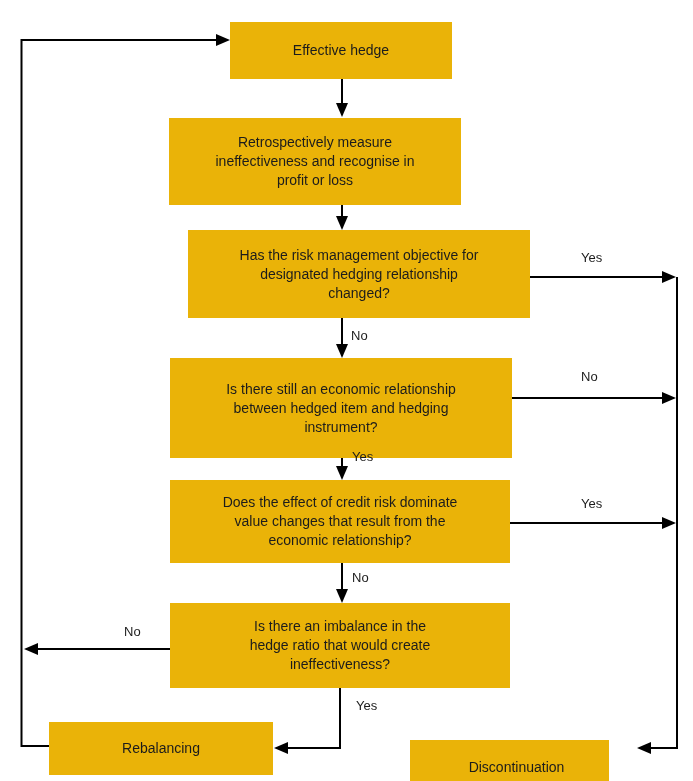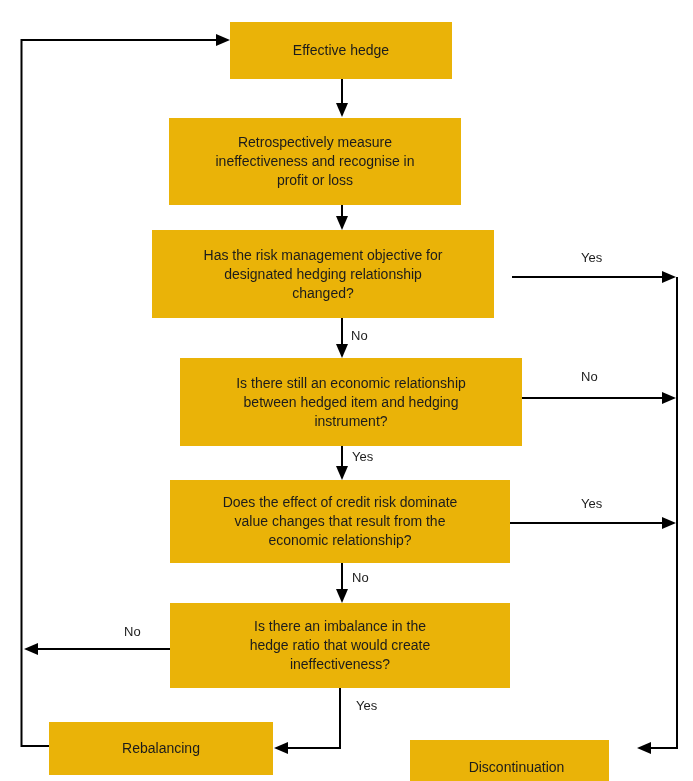--- a/index.html
+++ b/index.html
@@ -94,23 +94,23 @@
     <g>
       <polyline class="cline" points="677,277 677,748 642,748"></polyline>
       <polygon class="ahead" points="637,748 651,742 651,754"></polygon>
     </g>
   </svg>
 
   <div class="node" style="left:230px;top:22px;width:222px;height:57px;">Effective hedge</div>
 
   <div class="node" style="left:169px;top:118px;width:292px;height:87px;padding:0 46px;">Retrospectively measure ineffectiveness and recognise in profit or loss</div>
 
-  <div class="node" style="left:152px;top:230px;width:342px;height:88px;padding:0 45px;">Has the risk management objective for designated hedging relationship changed?</div>
+  <div class="node" style="left:188px;top:230px;width:342px;height:88px;padding:0 45px;">Has the risk management objective for designated hedging relationship changed?</div>
 
-  <div class="node" style="left:180px;top:358px;width:342px;height:88px;padding:0 45px;">Is there still an economic relationship between hedged item and hedging instrument?</div>
+  <div class="node" style="left:170px;top:358px;width:342px;height:100px;padding:0 45px;">Is there still an economic relationship between hedged item and hedging instrument?</div>
 
   <div class="node" style="left:170px;top:480px;width:340px;height:83px;padding:0 44px;">Does the effect of credit risk dominate value changes that result from the economic relationship?</div>
 
   <div class="node" style="left:170px;top:603px;width:340px;height:85px;padding:0 68px;">Is there an imbalance in the hedge ratio that would create ineffectiveness?</div>
 
   <div class="node" style="left:49px;top:722px;width:224px;height:53px;">Rebalancing</div>
 
   <div class="node" style="left:410px;top:740px;width:199px;height:55px;padding-left:14px;">Discontinuation</div>
 
   <span class="edge-label" style="left:581px;top:250px;">Yes</span>

